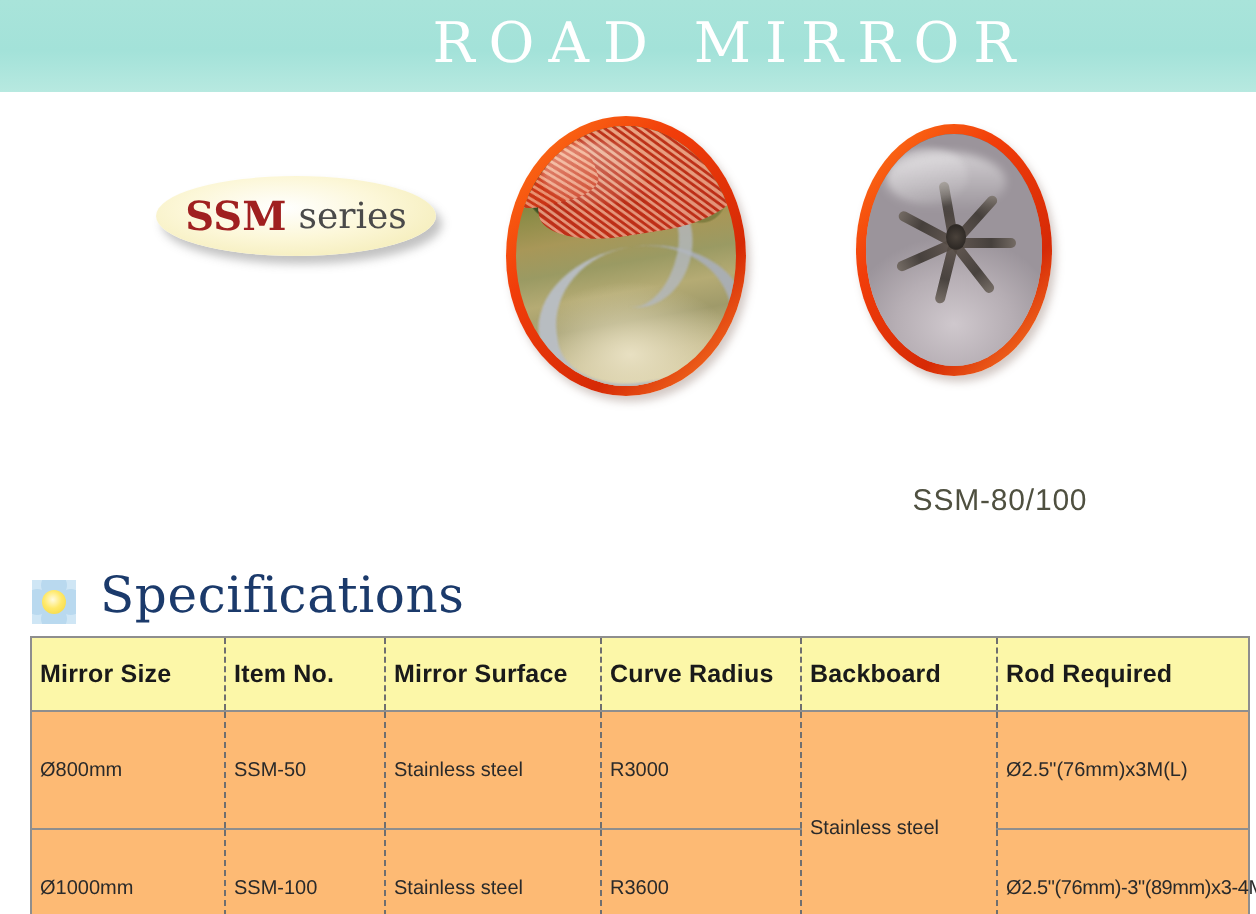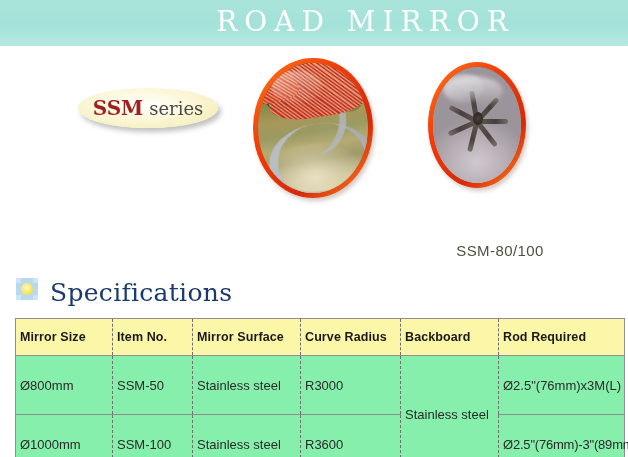--- a/index.html
+++ b/index.html
@@ -259,21 +259,21 @@
     white-space: nowrap;
   }
 
   
   .spec-head {
     position: absolute;
     left: 16px;
     top: 278px;
     height: 34px;
     display: flex;
-    align-items: flex-start;
+    align-items: flex-end;
   }
   .flower-icon {
     width: 22px;
     height: 22px;
     position: relative;
     flex: 0 0 auto;
     margin-right: 12px;
   }
   .flower-icon .petals {
     position: absolute;
@@ -338,23 +338,23 @@
     background: #fcf7a8;
     height: 28px;
     font-size: 12.5px;
     font-weight: bold;
     color: #1a1a1a;
     letter-spacing: 0.1px;
     white-space: nowrap;
   }
   table.spec tbody td {
     height: 50px;
-    font-size: 13px;
+    font-size: 10px;
     color: #2a2a2a;
-    background: #86efac;
+    background: #fdba74;
     white-space: nowrap;
   }
   td.rod-long {
     font-size: 11px;
     letter-spacing: -0.2px;
   }
   td.backboard {
     font-size: 12.5px;
   }
   

